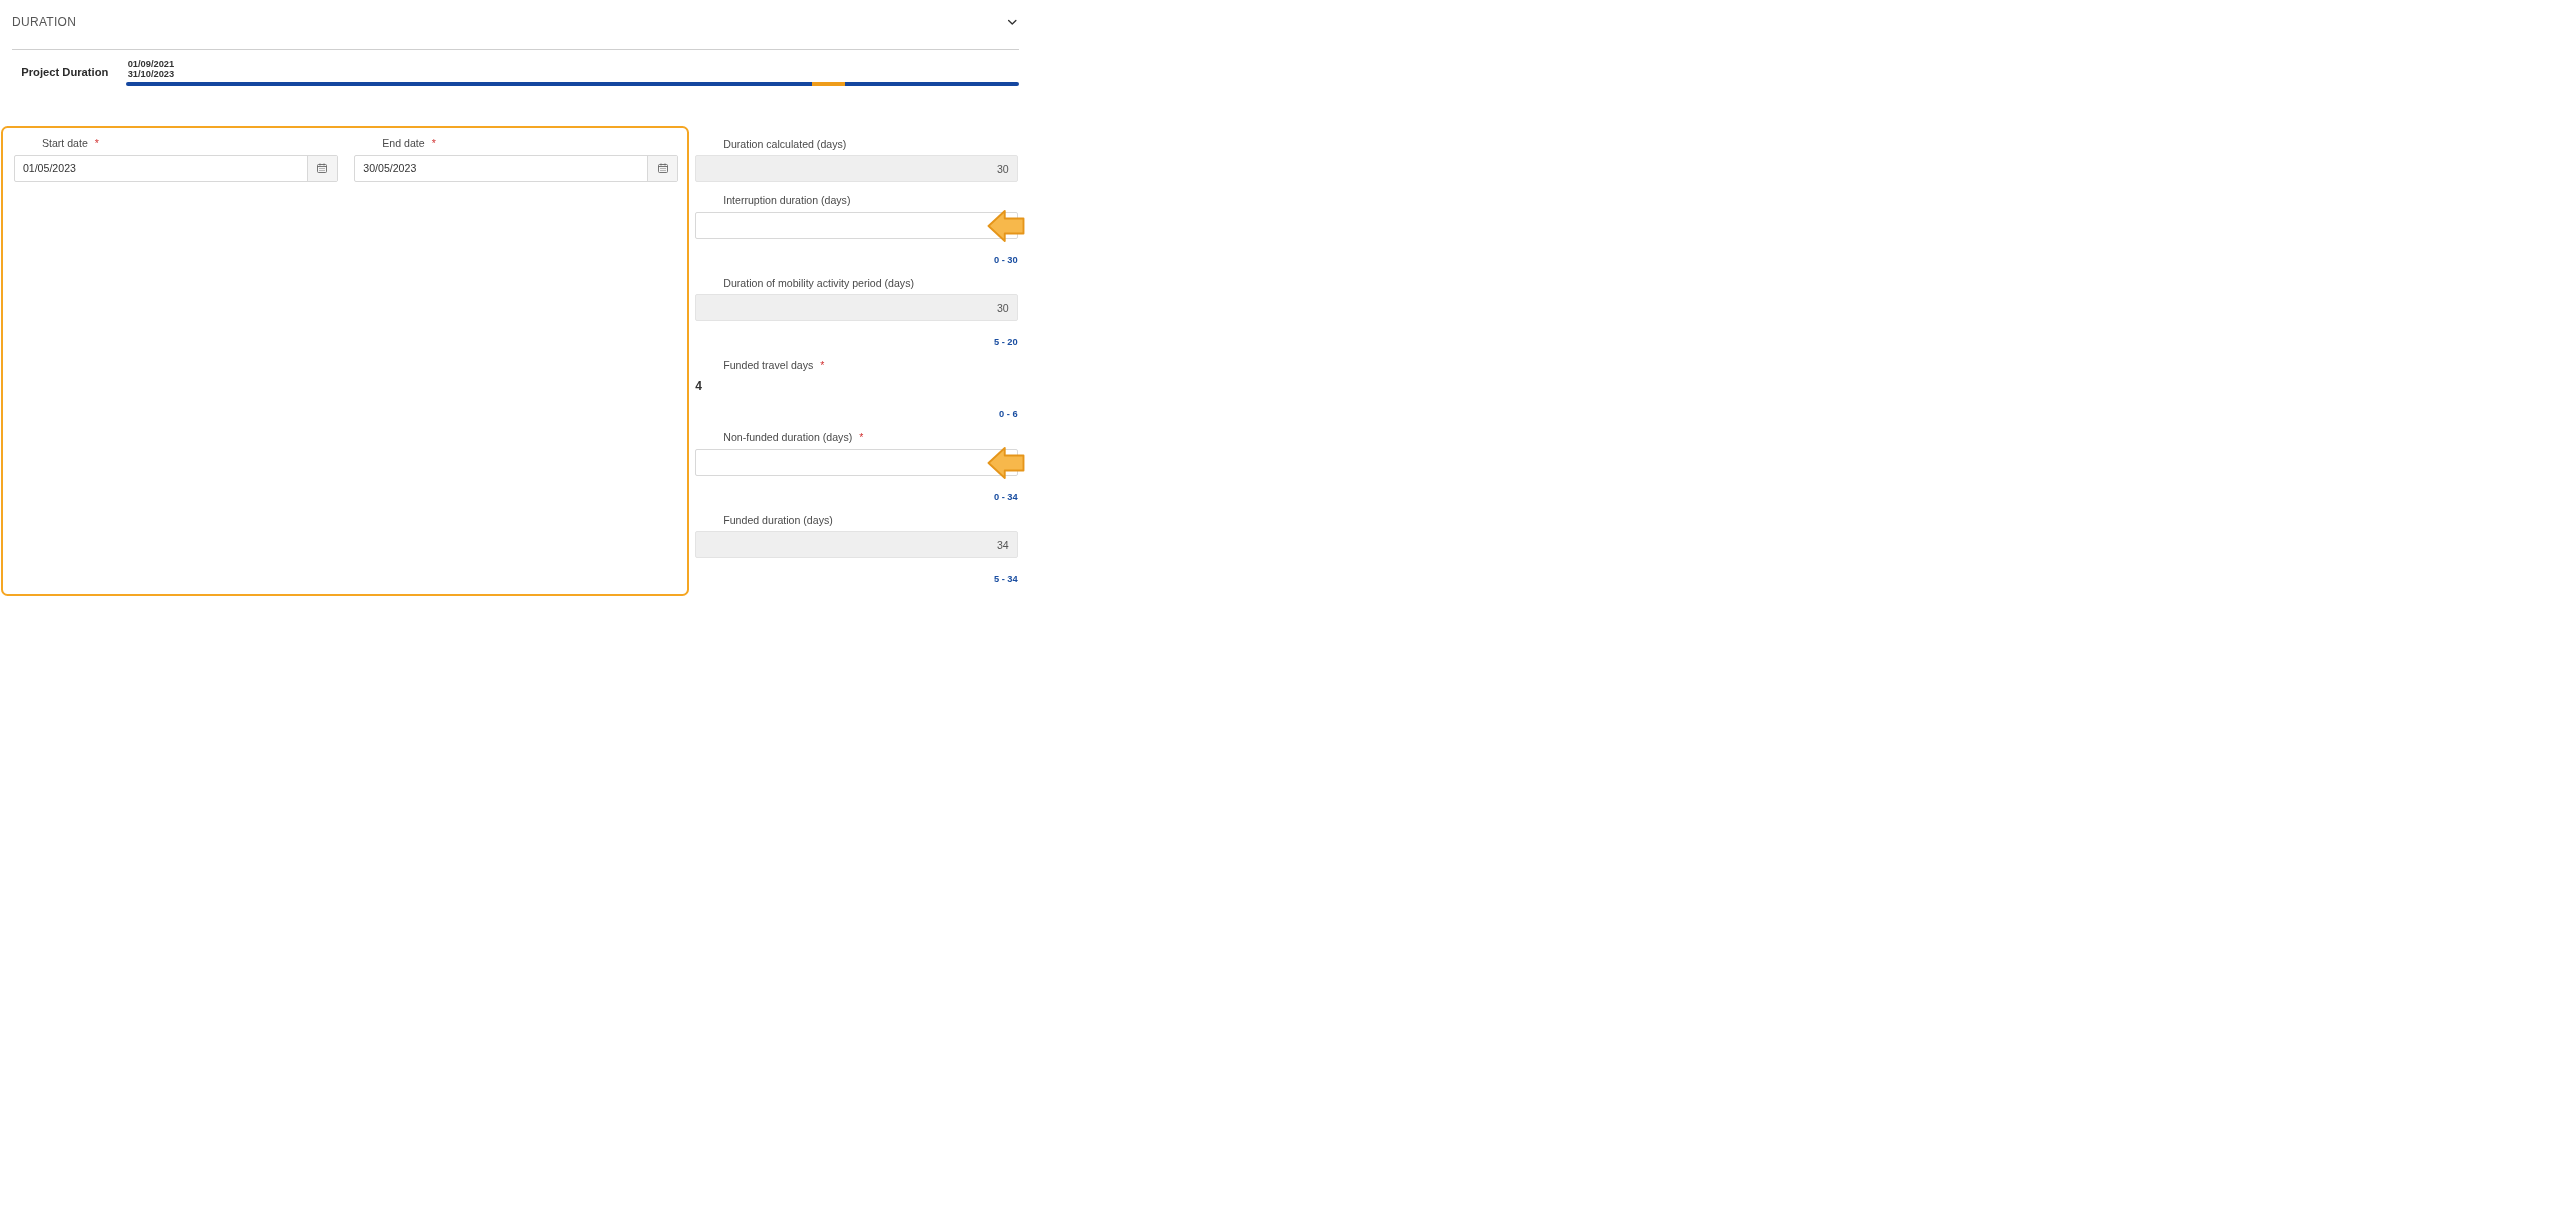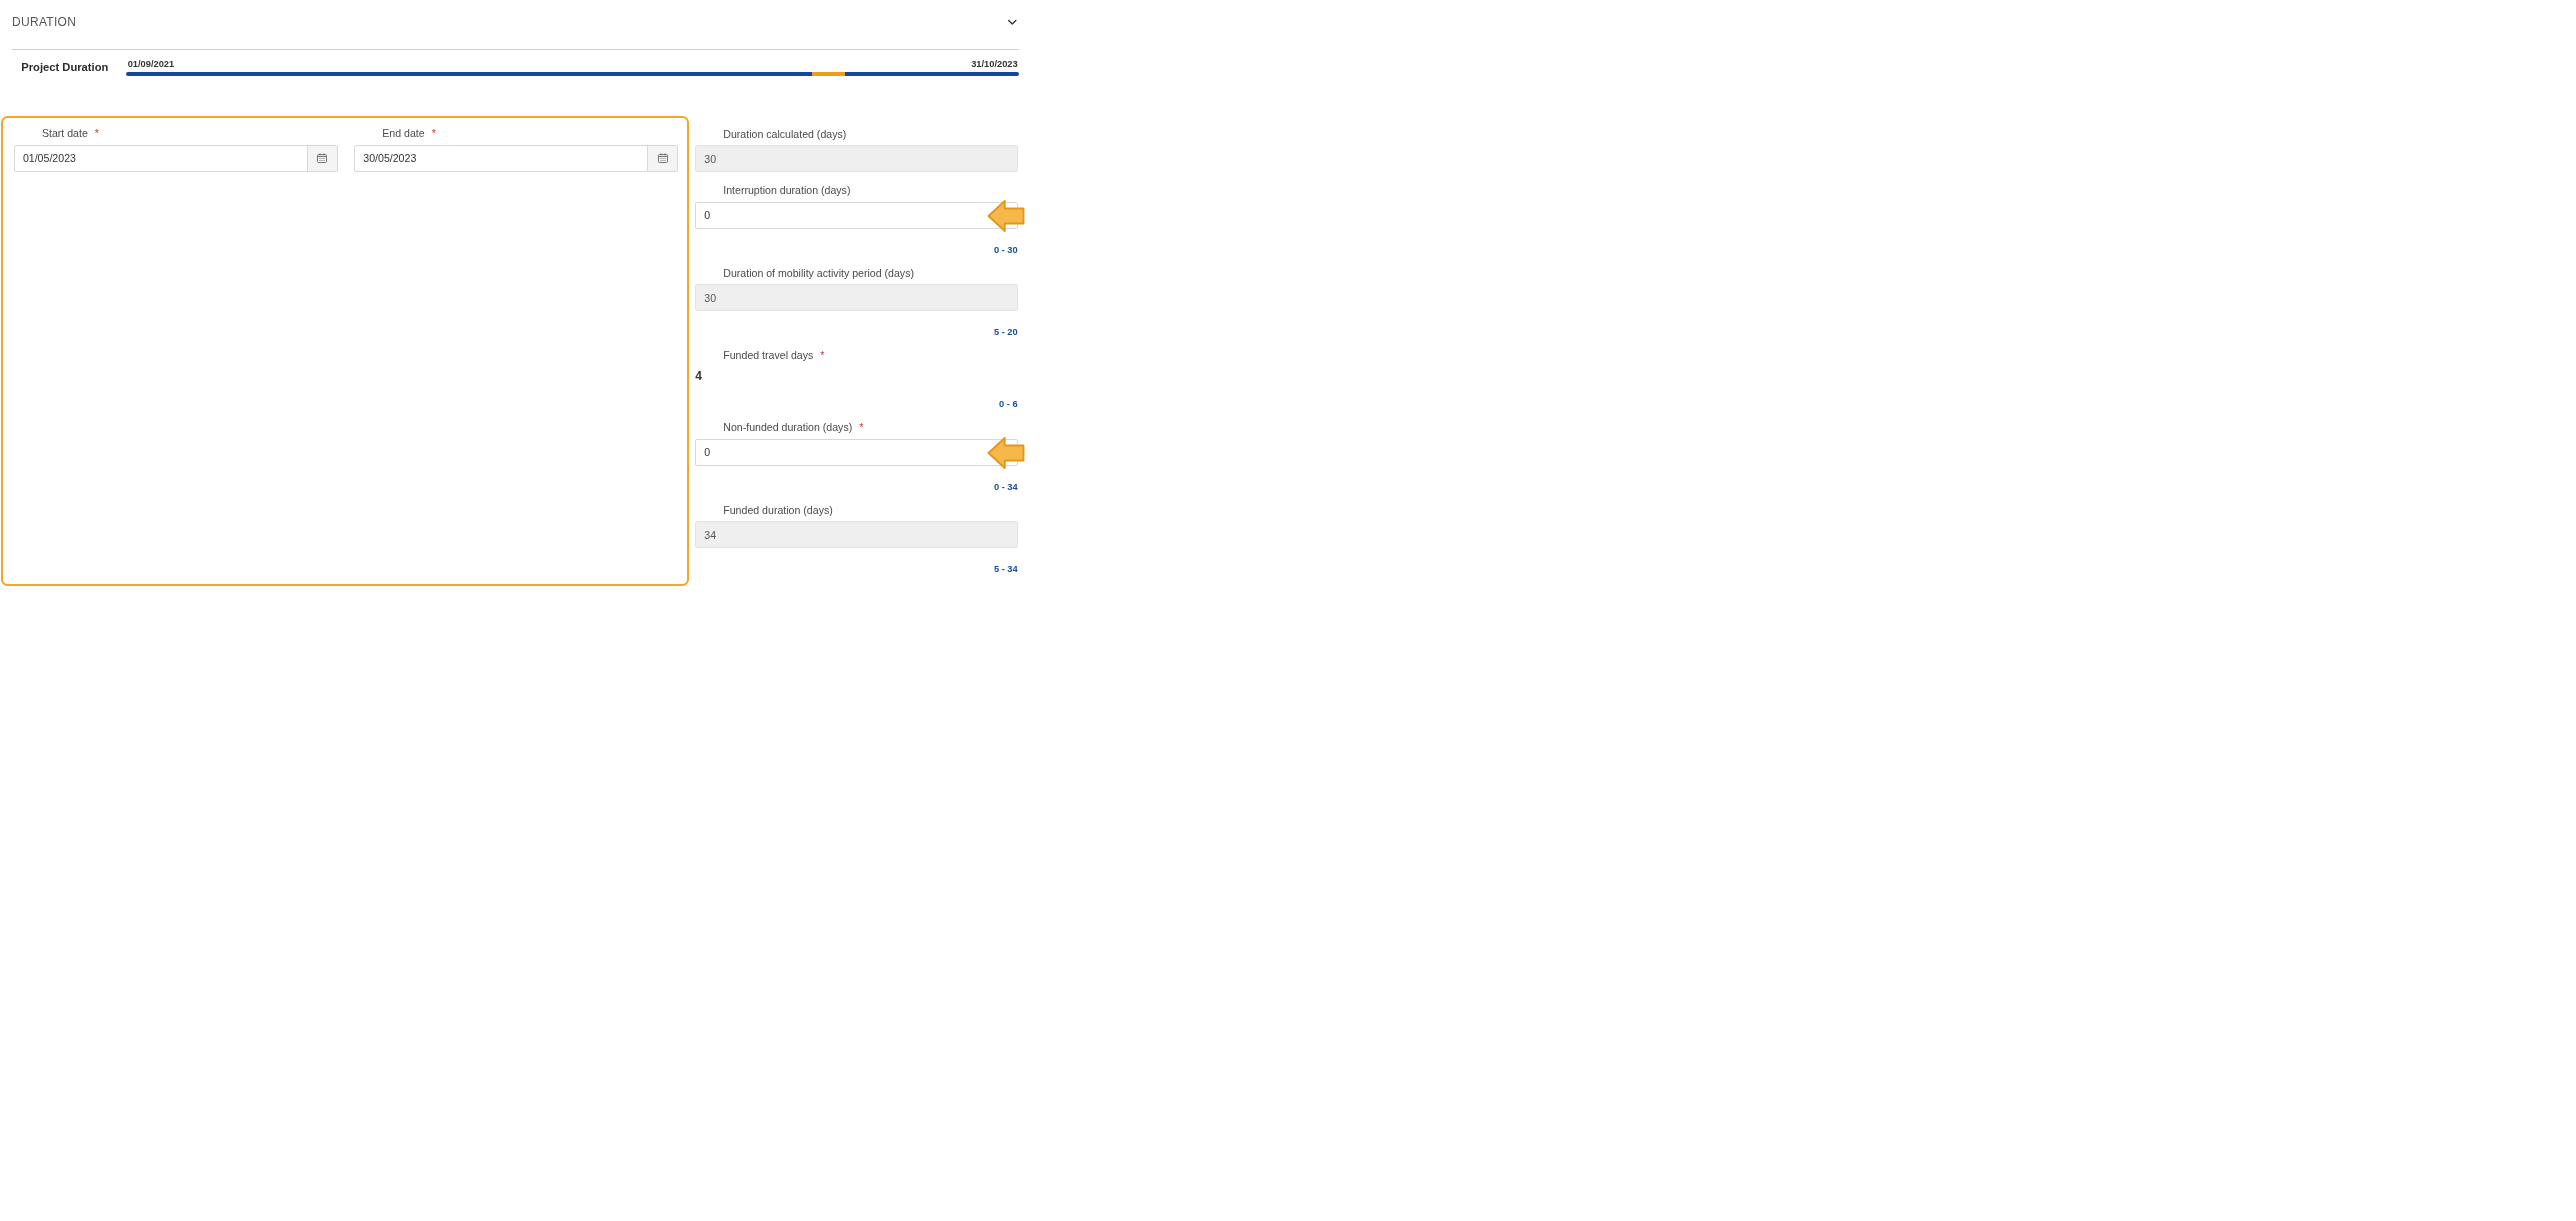--- a/index.html
+++ b/index.html
@@ -54,20 +54,21 @@
     color:#2b2b2b;
     font-size:11.2px;
     padding-bottom:1.3px;
     white-space:nowrap;
   }
   .timeline-wrap{flex:1;}
   .timeline-dates{
     display:flex;justify-content:space-between;
     font-size:9.3px;font-weight:700;color:#333;
     padding:0 1.3px 2.6px 1.3px;
+    flex-direction:column;
   }
   .timeline-bar{
     position:relative;height:4px;border-radius:2px;
     background:var(--blue);
   }
   .timeline-marker{
     position:absolute;top:0;bottom:0;background:var(--highlight);
   }
 
   
@@ -123,21 +124,21 @@
     background:transparent;
   }
   .input-group .addon{
     width:29px;display:flex;align-items:center;justify-content:center;
     background:#f4f4f4;border-left:0.7px solid var(--field-border);
     color:#666;
   }
   .input-right{
     width:100%;box-sizing:border-box;
     border:0.7px solid var(--field-border);border-radius:2px;
-    padding:6.6px 8px;font-size:10.6px;color:#333;
+    padding:6.6px 8px;font-size:10.6px;color:#333;text-align:right;
     background:#fff;
   }
   .input-right.readonly{
     background:var(--readonly);color:#555;border-color:#e3e3e3;
   }
 
   
   .arrow{
     position:absolute;width:40px;height:40px;
     pointer-events:none;

